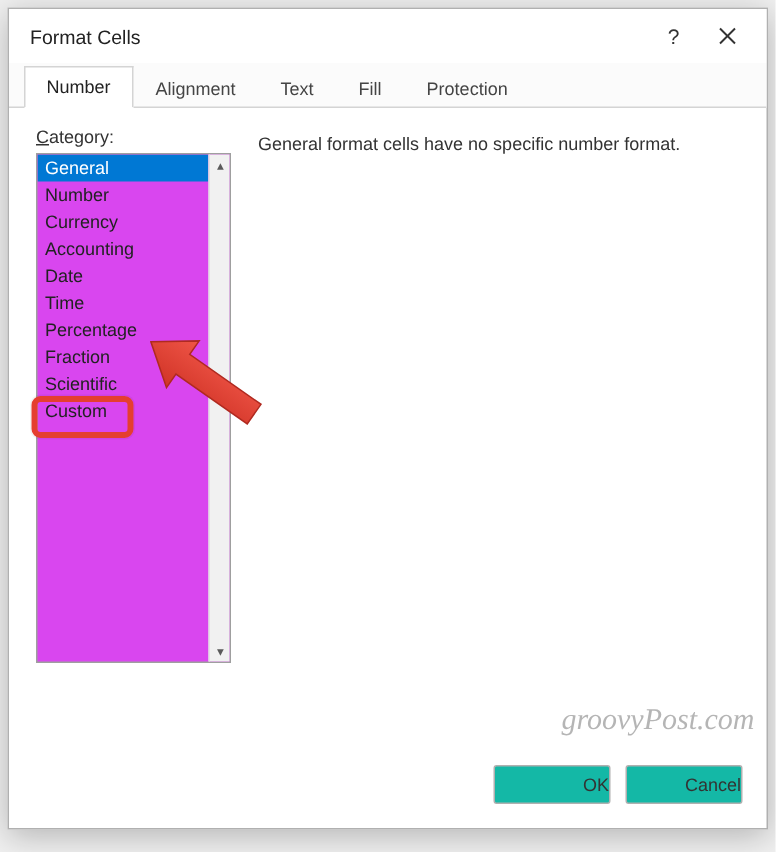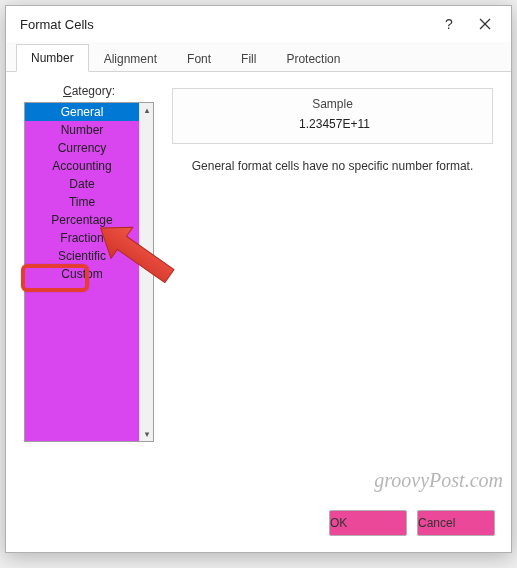--- a/index.html
+++ b/index.html
@@ -65,21 +65,20 @@
     background: #ffffff;
     border-color: #d4d4d4;
     border-bottom: 1px solid #ffffff;
     color: #222;
   }
   .body {
     flex: 1;
     padding: 12px 18px 8px 18px;
     display: flex;
     flex-direction: column;
-    text-align: center;
   }
   .content-row {
     display: flex;
     gap: 18px;
     flex: 1;
     align-items: flex-start;
   }
   .col-left { width: 130px; }
   .label {
     font-size: 12px;
@@ -147,24 +146,24 @@
   .footer {
     display: flex;
     justify-content: flex-end;
     gap: 10px;
     padding: 14px 16px 16px 16px;
   }
   .btn {
     min-width: 78px;
     height: 26px;
     border: 1px solid #b0b0b0;
-    background: #ec4899;
-    font-size: 12px;
-    color: #333;
-    display: flex; align-items: center; justify-content: flex-start;
+    background: #14b8a6;
+    font-size: 12px;
+    color: #333;
+    display: flex; align-items: center; justify-content: flex-end;
     border-radius: 2px;
   }
   .watermark {
     position: absolute;
     right: 8px; bottom: 60px;
     font-family: Georgia, "Times New Roman", serif;
     font-style: italic;
     font-size: 20px;
     color: rgba(90,90,90,0.45);
     pointer-events: none;
@@ -195,21 +194,21 @@
       <svg width="12" height="12" viewBox="0 0 12 12">
         <line x1="1" y1="1" x2="11" y2="11"></line>
         <line x1="11" y1="1" x2="1" y2="11"></line>
       </svg>
     </div>
   </div>
 
   <div class="tabstrip">
     <div class="tab active"><span>Number</span></div>
     <div class="tab"><span>Alignment</span></div>
-    <div class="tab"><span>Font</span></div>
+    <div class="tab"><span>Text</span></div>
     <div class="tab"><span>Fill</span></div>
     <div class="tab"><span>Protection</span></div>
   </div>
 
   <div class="body">
     <div class="content-row">
       <div class="col-left">
         <div class="label"><span class="underline">C</span><span>ategory:</span></div>
         <div class="listbox-wrap">
           <div class="listbox">
@@ -225,24 +224,20 @@
             <div class="list-item"><span>Custom</span></div>
           </div>
           <div class="scroll-track">
             <div class="scroll-arrow up">▴</div>
             <div class="scroll-arrow down">▾</div>
           </div>
         </div>
       </div>
 
       <div class="col-right">
-        <div class="sample-box">
-          <div class="sample-title">Sample</div>
-          <div class="sample-value">1.23457E+11</div>
-        </div>
         <div class="description">General format cells have no specific number format.</div>
       </div>
     </div>
   </div>
 
   <div class="footer">
     <div class="btn">
         <span>OK</span>
       </div>
     <div class="btn">

